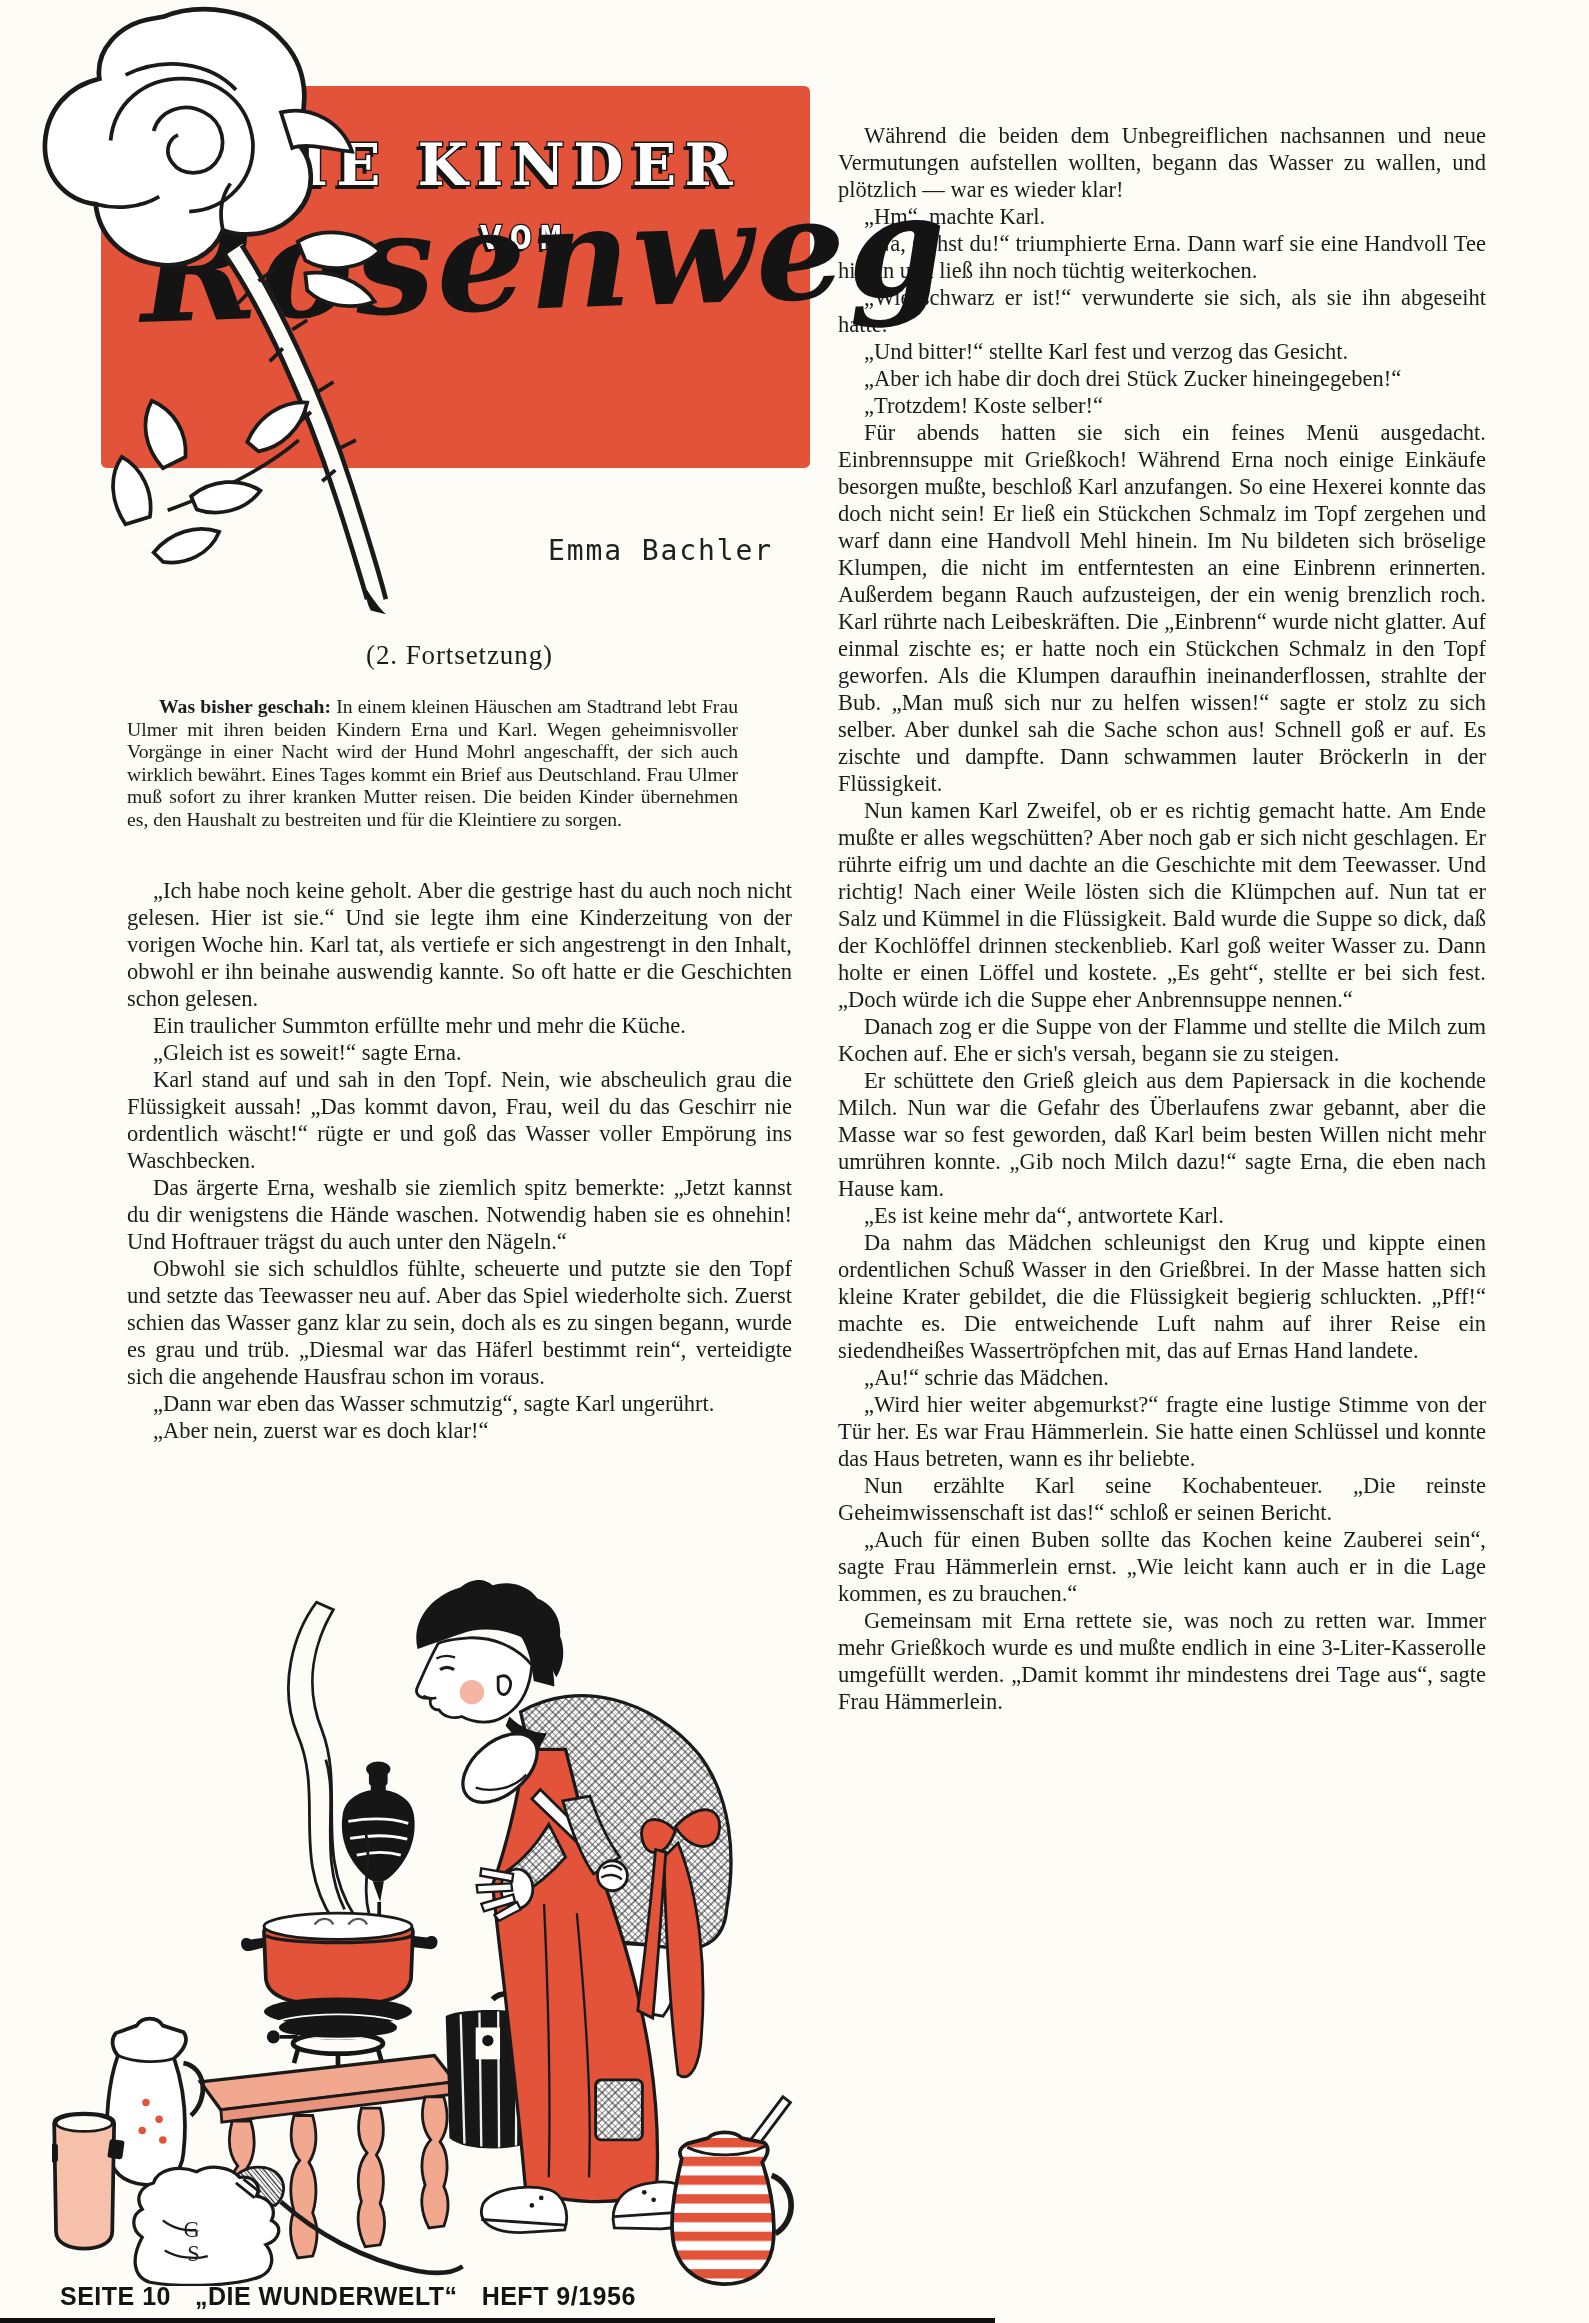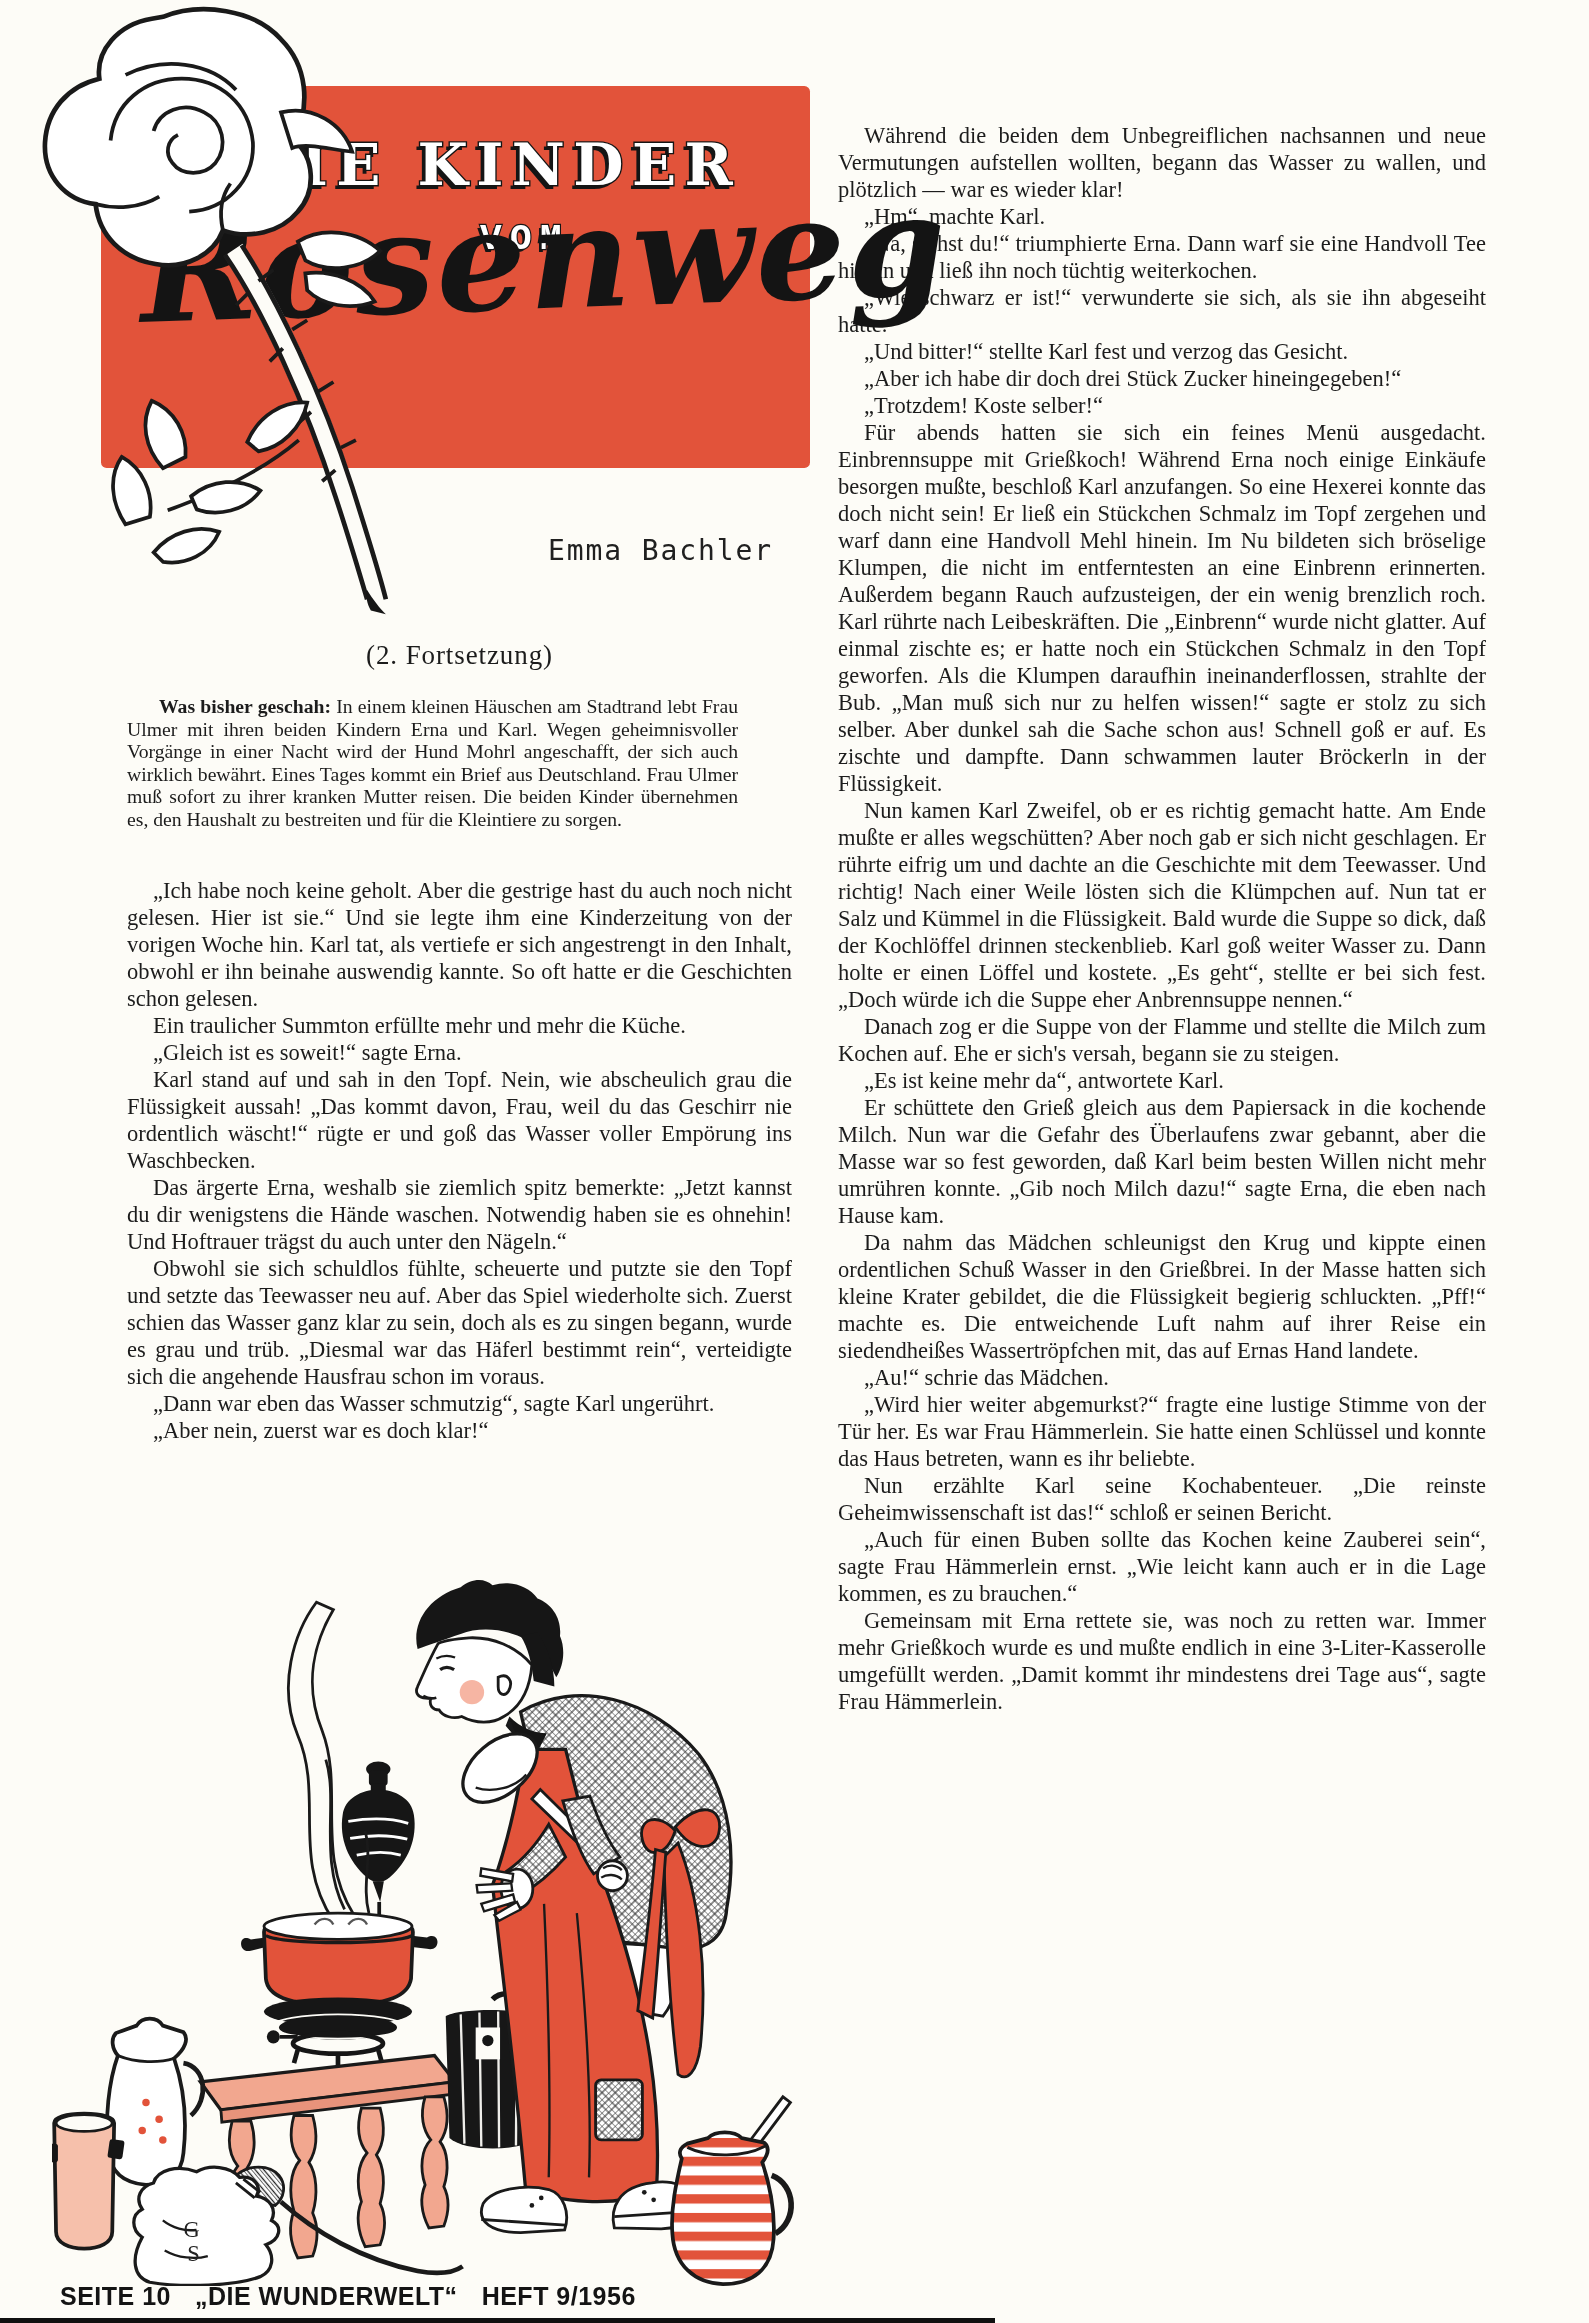--- a/index.html
+++ b/index.html
@@ -134,22 +134,22 @@
   <p>Während die beiden dem Unbegreiflichen nachsannen und neue Vermutungen aufstellen wollten, begann das Wasser zu wallen, und plötzlich — war es wieder klar!</p>
       <p>„Hm“, machte Karl.</p>
       <p>„Na, siehst du!“ triumphierte Erna. Dann warf sie eine Handvoll Tee hinein und ließ ihn noch tüchtig weiterkochen.</p>
       <p>„Wie schwarz er ist!“ verwunderte sie sich, als sie ihn abgeseiht hatte.</p>
       <p>„Und bitter!“ stellte Karl fest und verzog das Gesicht.</p>
       <p>„Aber ich habe dir doch drei Stück Zucker hineingegeben!“</p>
       <p>„Trotzdem! Koste selber!“</p>
       <p>Für abends hatten sie sich ein feines Menü ausgedacht. Einbrennsuppe mit Grießkoch! Während Erna noch einige Einkäufe besorgen mußte, beschloß Karl anzufangen. So eine Hexerei konnte das doch nicht sein! Er ließ ein Stückchen Schmalz im Topf zergehen und warf dann eine Handvoll Mehl hinein. Im Nu bildeten sich bröselige Klumpen, die nicht im entferntesten an eine Einbrenn erinnerten. Außerdem begann Rauch aufzusteigen, der ein wenig brenzlich roch. Karl rührte nach Leibeskräften. Die „Einbrenn“ wurde nicht glatter. Auf einmal zischte es; er hatte noch ein Stückchen Schmalz in den Topf geworfen. Als die Klumpen daraufhin ineinanderflossen, strahlte der Bub. „Man muß sich nur zu helfen wissen!“ sagte er stolz zu sich selber. Aber dunkel sah die Sache schon aus! Schnell goß er auf. Es zischte und dampfte. Dann schwammen lauter Bröckerln in der Flüssigkeit.</p>
       <p>Nun kamen Karl Zweifel, ob er es richtig gemacht hatte. Am Ende mußte er alles wegschütten? Aber noch gab er sich nicht geschlagen. Er rührte eifrig um und dachte an die Geschichte mit dem Teewasser. Und richtig! Nach einer Weile lösten sich die Klümpchen auf. Nun tat er Salz und Kümmel in die Flüssigkeit. Bald wurde die Suppe so dick, daß der Kochlöffel drinnen steckenblieb. Karl goß weiter Wasser zu. Dann holte er einen Löffel und kostete. „Es geht“, stellte er bei sich fest. „Doch würde ich die Suppe eher Anbrennsuppe nennen.“</p>
       <p>Danach zog er die Suppe von der Flamme und stellte die Milch zum Kochen auf. Ehe er sich's versah, begann sie zu steigen.</p>
+      <p>Er schüttete den Grieß gleich aus dem Papiersack in die kochende Milch. Nun war die Gefahr des Überlaufens zwar gebannt, aber die Masse war so fest geworden, daß Karl beim besten Willen nicht mehr umrühren konnte. „Gib noch Milch dazu!“ sagte Erna, die eben nach Hause kam.</p>
       <p>„Es ist keine mehr da“, antwortete Karl.</p>
-      <p>Er schüttete den Grieß gleich aus dem Papiersack in die kochende Milch. Nun war die Gefahr des Überlaufens zwar gebannt, aber die Masse war so fest geworden, daß Karl beim besten Willen nicht mehr umrühren konnte. „Gib noch Milch dazu!“ sagte Erna, die eben nach Hause kam.</p>
       <p>Da nahm das Mädchen schleunigst den Krug und kippte einen ordentlichen Schuß Wasser in den Grießbrei. In der Masse hatten sich kleine Krater gebildet, die die Flüssigkeit begierig schluckten. „Pff!“ machte es. Die entweichende Luft nahm auf ihrer Reise ein siedendheißes Wassertröpfchen mit, das auf Ernas Hand landete.</p>
       <p>„Au!“ schrie das Mädchen.</p>
       <p>„Wird hier weiter abgemurkst?“ fragte eine lustige Stimme von der Tür her. Es war Frau Hämmerlein. Sie hatte einen Schlüssel und konnte das Haus betreten, wann es ihr beliebte.</p>
       <p>Nun erzählte Karl seine Kochabenteuer. „Die reinste Geheimwissenschaft ist das!“ schloß er seinen Bericht.</p>
       <p>„Auch für einen Buben sollte das Kochen keine Zauberei sein“, sagte Frau Hämmerlein ernst. „Wie leicht kann auch er in die Lage kommen, es zu brauchen.“</p>
       <p>Gemeinsam mit Erna rettete sie, was noch zu retten war. Immer mehr Grießkoch wurde es und mußte endlich in eine 3-Liter-Kasserolle umgefüllt werden. „Damit kommt ihr mindestens drei Tage aus“, sagte Frau Hämmerlein.</p>
     </div>
 
   <svg class="scene" width="764" height="710" viewBox="0 0 815 758">
     <defs>

